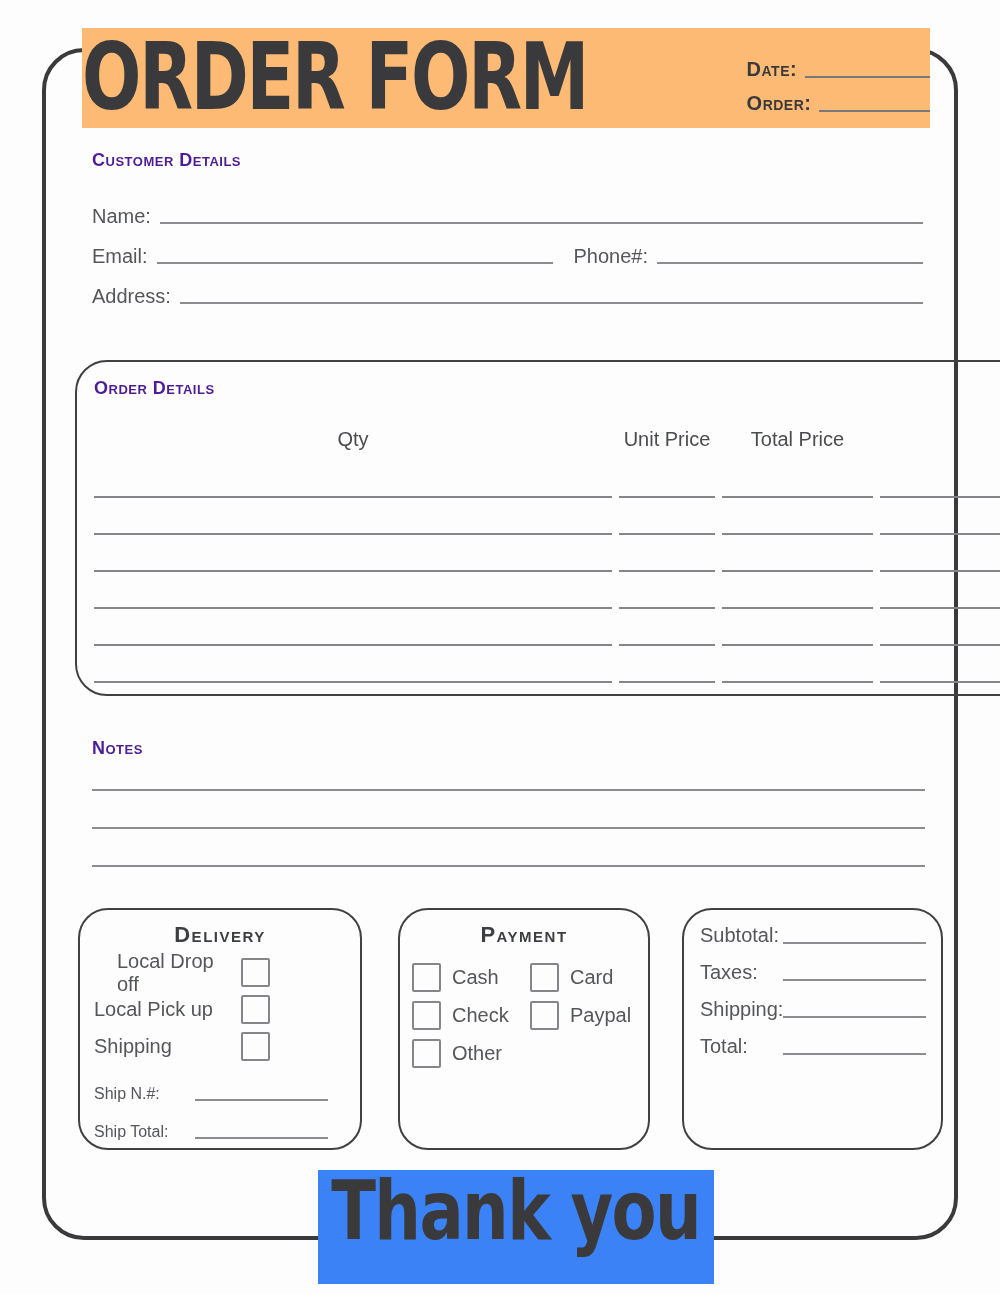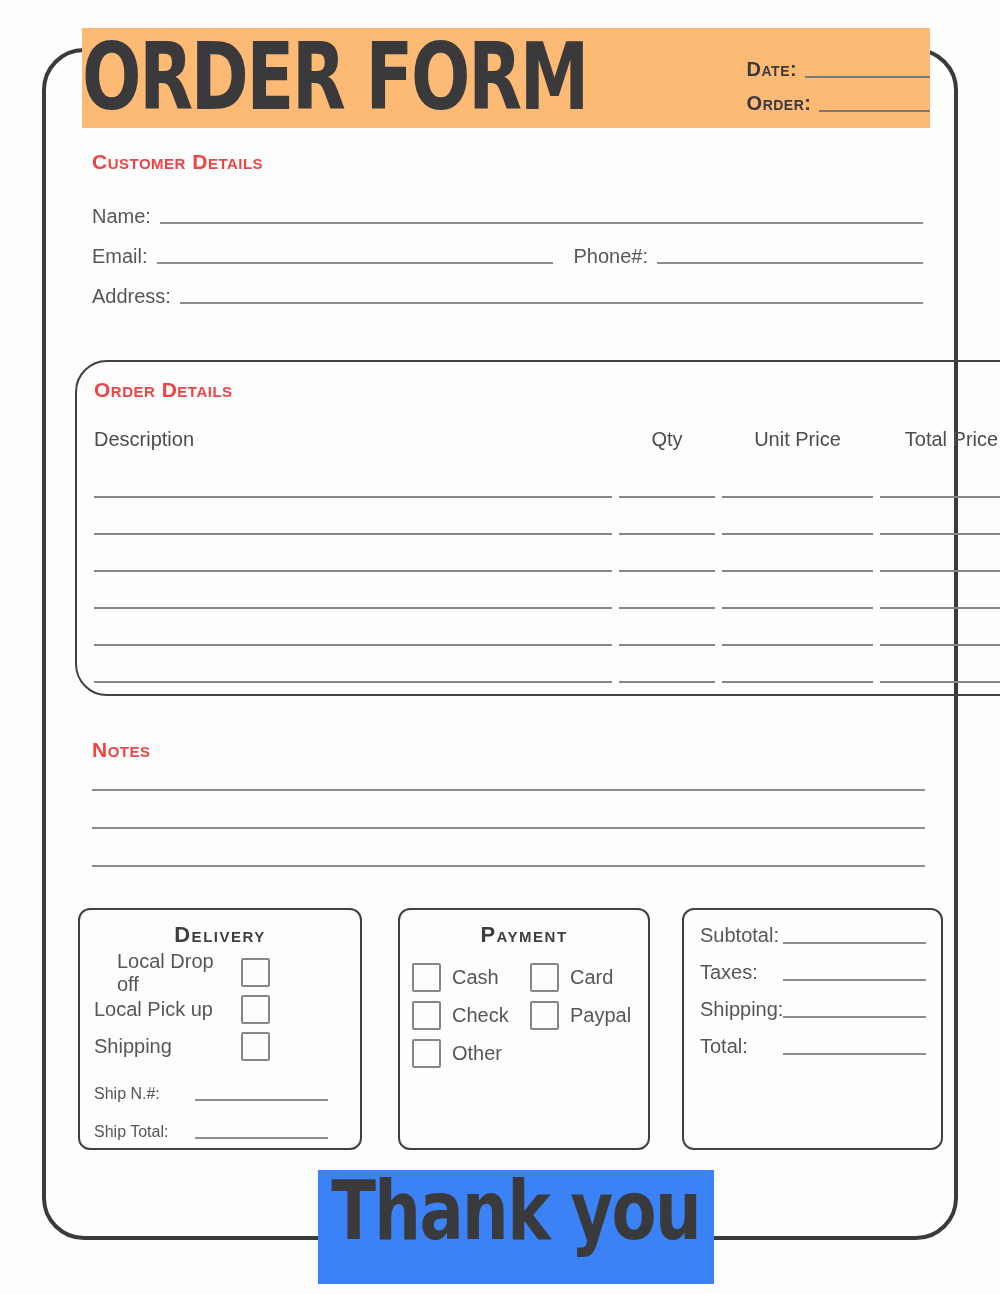--- a/index.html
+++ b/index.html
@@ -27,22 +27,22 @@
   }
   .hfields { width:292px; padding-top:26px; }
   .hrow { display:flex; align-items:flex-end; height:27px; margin-bottom:7px; }
   .hlabel {
     font-variant:small-caps; font-weight:bold; font-size:20px;
     letter-spacing:0.5px; color:#3a3a3c;
   }
   .hline { flex:1; border-bottom:2px solid #77787b; margin:0 0 3px 8px; }
 
   .sec-heading {
-    font-variant:small-caps; font-weight:bold; font-size:21px;
-    letter-spacing:0.5px; color:#ef4444; height:22px;
+    font-variant:small-caps; font-weight:bold; font-size:18px;
+    letter-spacing:0.5px; color:#4c1d95; height:22px;
   }
   
   .customer { position:absolute; left:92px; top:150px; width:833px; }
   .cust-row { display:flex; align-items:flex-end; height:40px; font-size:20px; }
   .cust-row.first { margin-top:16px; }
   .fill { flex:1; border-bottom:2px solid #8b8c8f; margin:0 2px 4px 9px; }
   .phone-label { margin-left:18px; }
   .phone-fill { flex:0 0 266px; }
 
   
@@ -61,21 +61,21 @@
   .t-row .cell { border-bottom:2px solid #858689; }
 
   
   .notes { position:absolute; left:92px; top:738px; width:833px; }
   .note-line { height:38px; border-bottom:2px solid #8b8c8f; }
   .note-line-wrap > .note-line:first-child { height:31px; }
 
   
   .box {
     position:absolute; top:908px; height:242px;
-    border:2px solid #414144; border-radius:12px; background:#fdfdfd;
+    border:2px solid #414144; border-radius:30px; background:#fdfdfd;
   }
   .box-heading {
     text-align:center; margin-top:12px; height:26px;
     font-variant:small-caps; font-weight:bold; font-size:22px;
     letter-spacing:1.5px; color:#3d3e42;
   }
   .delivery { left:78px; width:284px; }
   .payment  { left:398px; width:252px; }
   .amount   { left:682px; width:261px; }
 
@@ -140,21 +140,20 @@
     </div>
     <div class="cust-row">
       <span>Address:</span>
       <span class="fill"></span>
     </div>
   </div>
 
   <div class="order-box">
     <div class="sec-heading">Order Details</div>
     <div class="t-head">
-      <span class="th desc">Description</span>
       <span class="th">Qty</span>
       <span class="th">Unit Price</span>
       <span class="th">Total Price</span>
     </div>
     <div>
       <div class="t-row">
         <span class="cell"></span>
         <span class="cell"></span>
         <span class="cell"></span>
         <span class="cell"></span>

